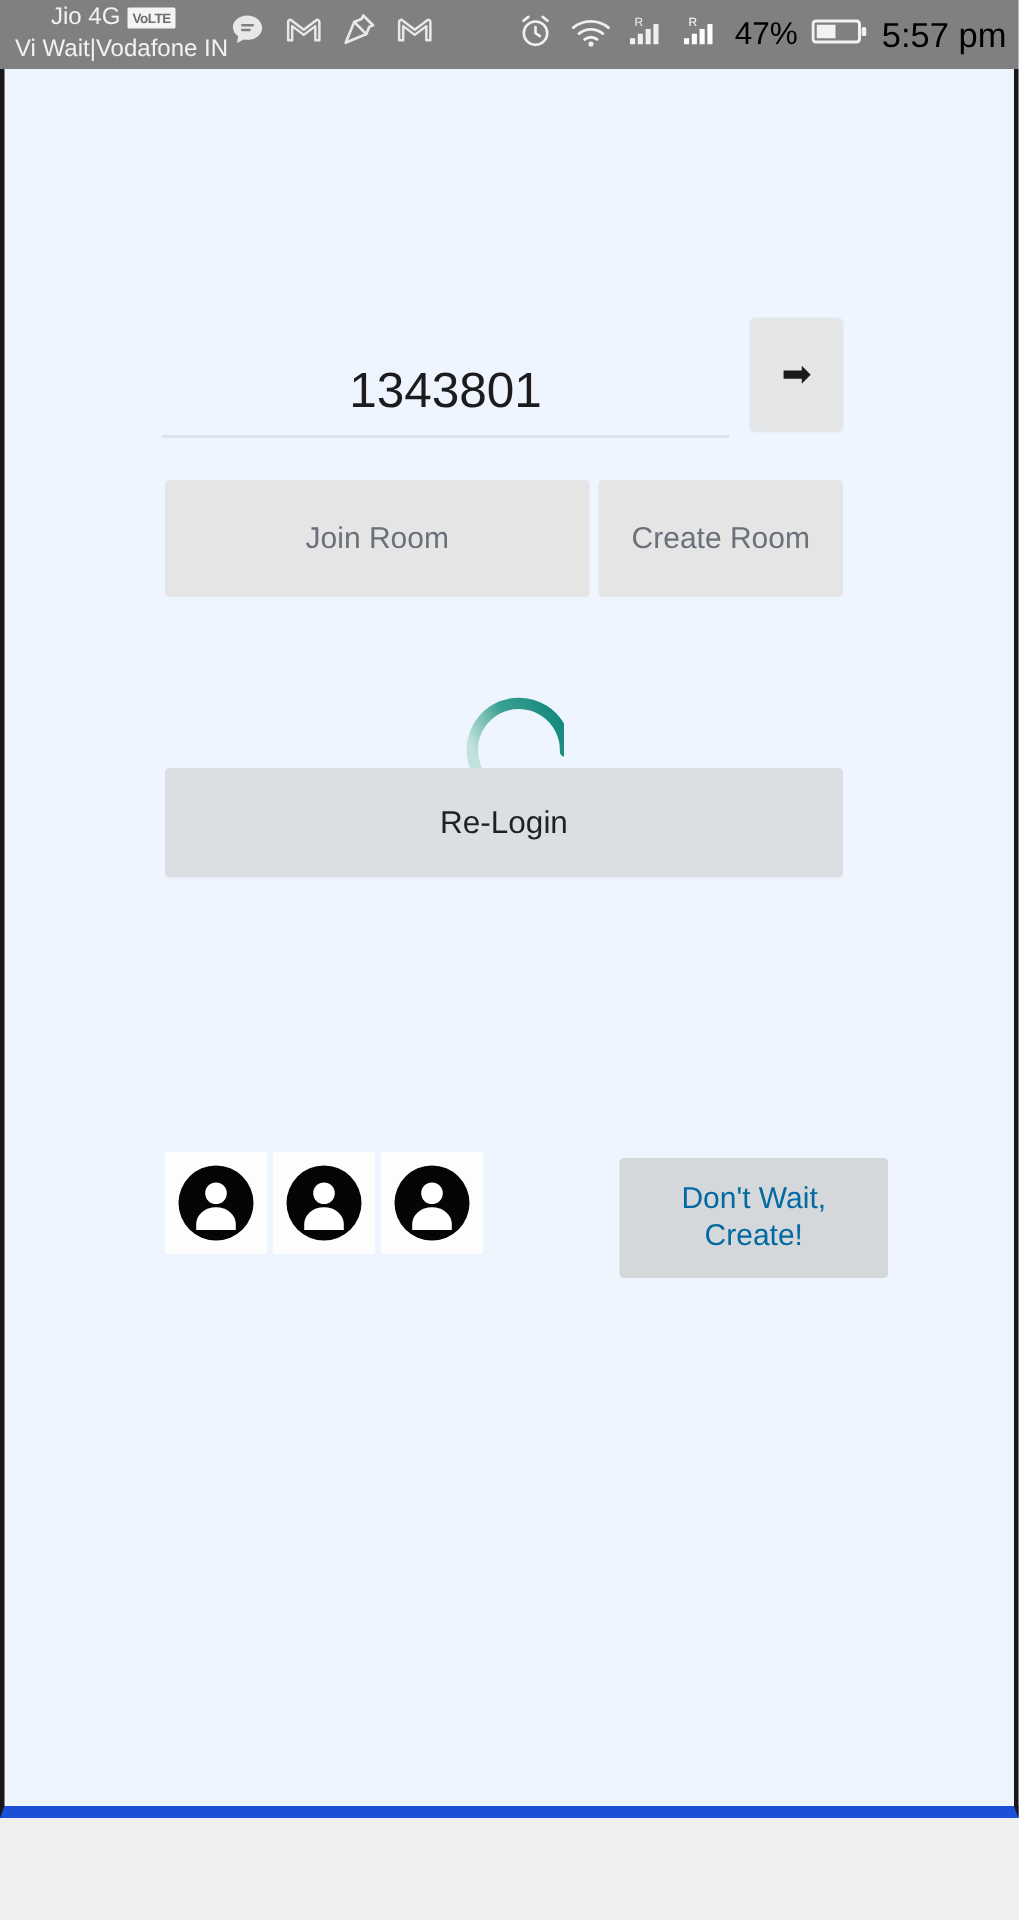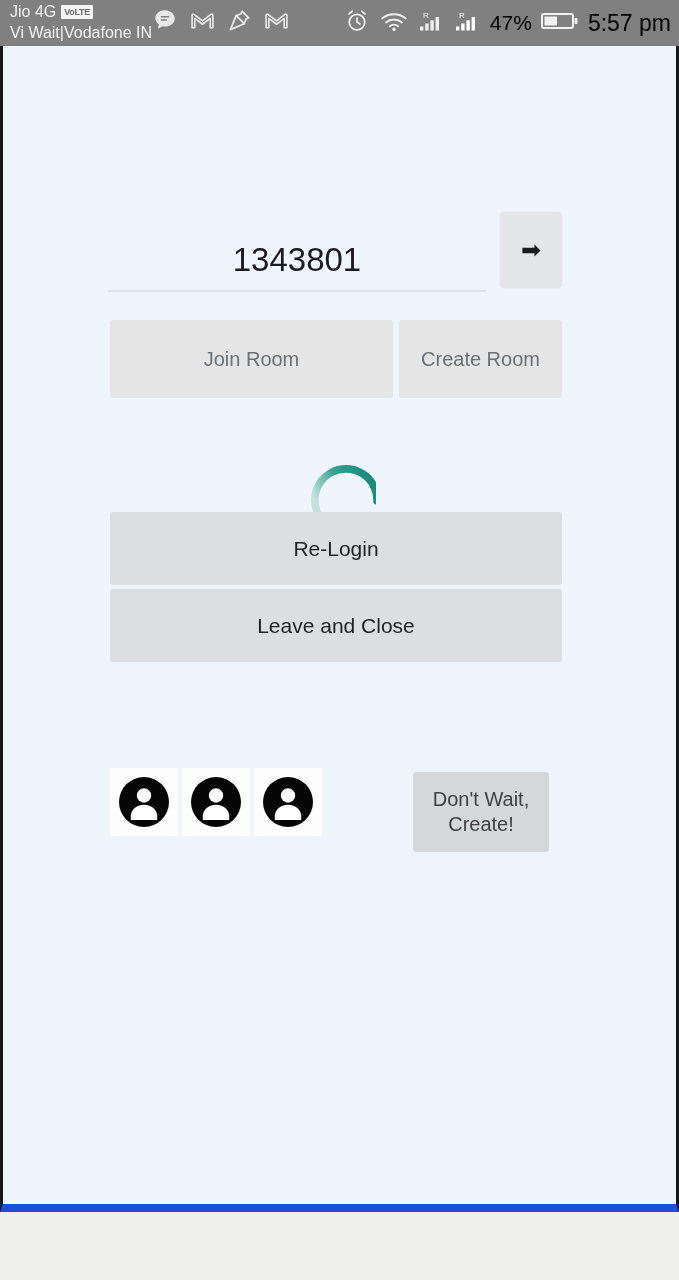--- a/index.html
+++ b/index.html
@@ -26,21 +26,21 @@
     overflow: hidden;
   }
   .carrier-block {
     position: absolute;
     left: 10px; top: 1px;
     line-height: 21px;
     font-size: 16px;
     color: #f2f2f2;
     white-space: nowrap;
   }
-  .carrier-line1 { display: flex; align-items: center; gap: 5px; height: 21px; }
+  .carrier-line1 { display: flex; align-items: center; gap: 5px; height: 21px; margin-left: 24px; }
   .carrier-line2 { height: 22px; line-height: 22px; }
   .volte-badge {
     background: #f4f4f4;
     color: #6e6e6e;
     font-size: 9px;
     font-weight: bold;
     line-height: 12px;
     padding: 1px 3px;
     border-radius: 1px;
     letter-spacing: -0.3px;
@@ -208,29 +208,29 @@
     height: 68px;
     background: #fdfdfd;
     display: flex;
     align-items: center;
     justify-content: center;
   }
   .avatar-tile svg { display: block; }
   #start-now-button {
     position: absolute;
     left: 303px; top: 4px;
-    width: 136px;
+    width: 179px;
     height: 80px;
     background: #d5d8da;
     border: none;
     border-radius: 3px;
     font-family: "Liberation Sans", sans-serif;
     font-size: 20px;
     line-height: 25px;
-    color: #404040;
+    color: #0369a1;
     cursor: pointer;
     padding: 0 8px;
   }
 
   
   #bottom-area {
     position: absolute;
     left: 0; top: 1212px;
     width: 679px;
     height: 68px;
@@ -350,21 +350,20 @@
           <stop offset="55%" stop-color="#3aa193"></stop>
           <stop offset="100%" stop-color="#c2e2dc"></stop>
         </linearGradient>
       </defs>
       <path d="M6 6 A 19 19 0 1 0 38 14" fill="none" stroke="url(#spinGrad)" stroke-width="4.6" stroke-linecap="round" transform="rotate(138 22 22)"></path>
     </svg>
   </div>
 
   <div id="session-actions">
     <button class="session-btn">Re-Login</button>
-    <button class="session-btn">Leave and Close</button>
   </div>
 
   <div id="participants-row">
     <div id="avatar-list">
       <div class="avatar-tile">
         <svg width="52" height="52" viewBox="0 0 52 52">
           <circle cx="26" cy="26" r="25" fill="#050505"></circle>
           <circle cx="26" cy="19.5" r="7.2" fill="#ffffff"></circle>
           <path d="M26 28.8c-7.4 0-13.2 5-13.2 11.2v4h26.4v-4c0-6.2-5.8-11.2-13.2-11.2z" fill="#ffffff"></path>
         </svg>

